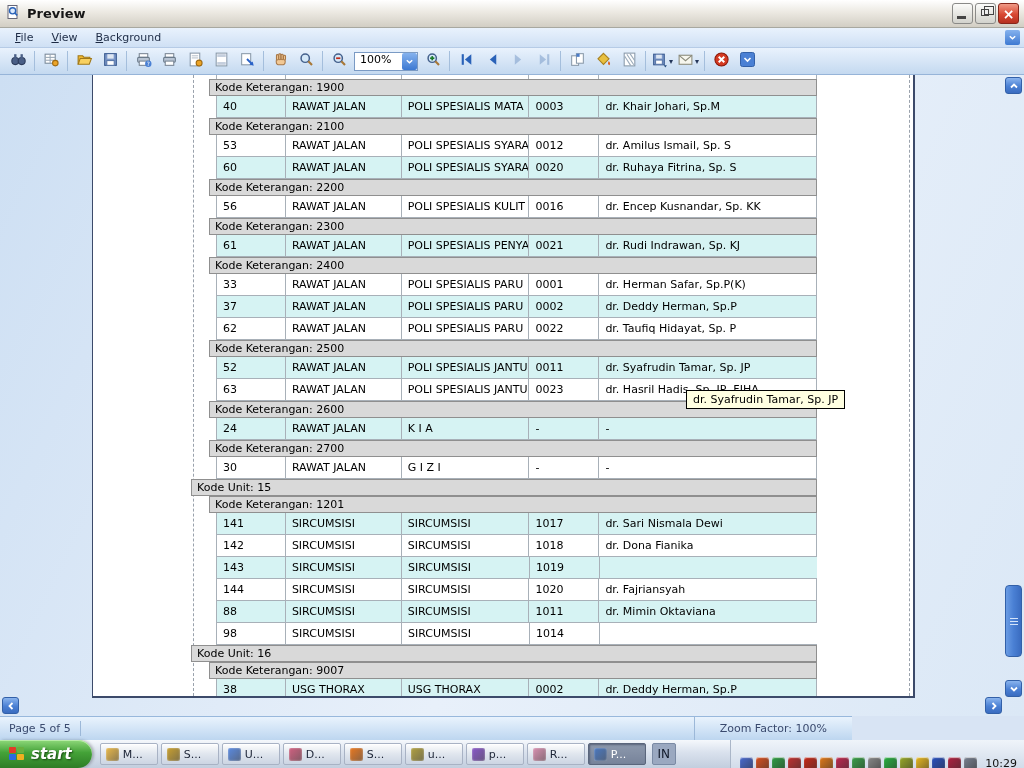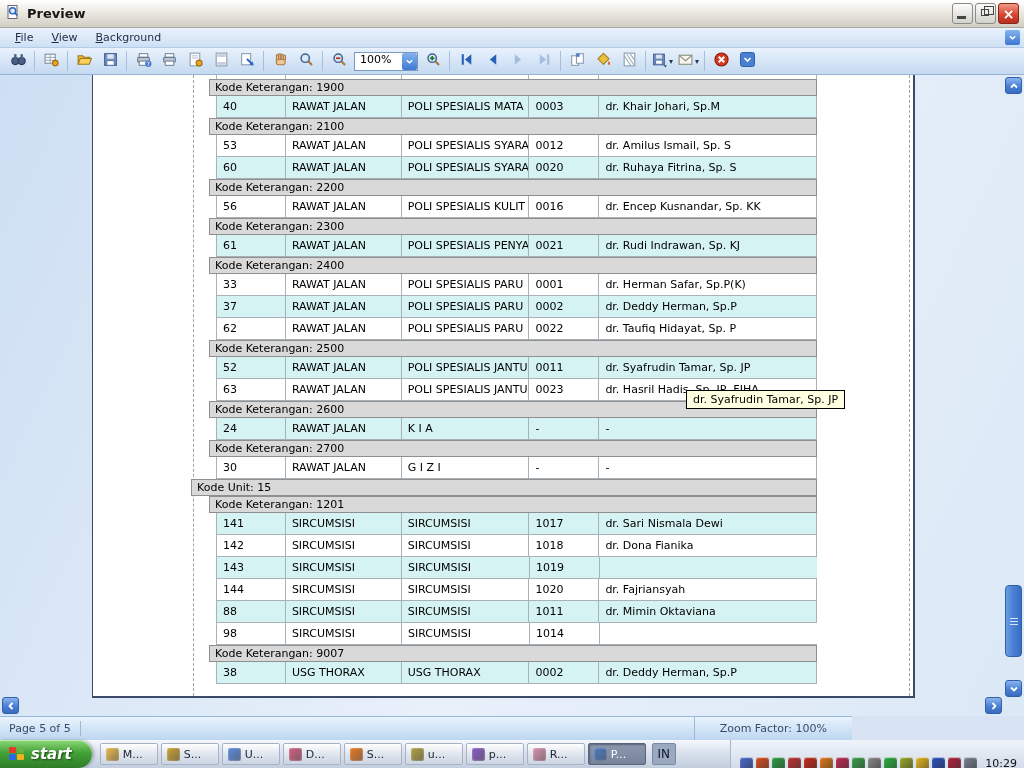--- a/index.html
+++ b/index.html
@@ -466,20 +466,21 @@
           <div class="cell c2">SIRCUMSISI</div>
           <div class="cell c3">1011</div>
           <div class="cell c4">dr. Mimin Oktaviana</div>
         </div>
         <div class="trow">
           <div class="cell c0">98</div>
           <div class="cell c1">SIRCUMSISI</div>
           <div class="cell c2">SIRCUMSISI</div>
           <div class="cell c3">1014</div>
         </div>
+        <div class="band g1">Kode Unit: 16</div>
         <div class="band g2">Kode Keterangan: 9007</div>
         <div class="trow alt">
           <div class="cell c0">38</div>
           <div class="cell c1">USG THORAX</div>
           <div class="cell c2">USG THORAX</div>
           <div class="cell c3">0002</div>
           <div class="cell c4">dr. Deddy Herman, Sp.P</div>
         </div>
       </div>
   </div>

